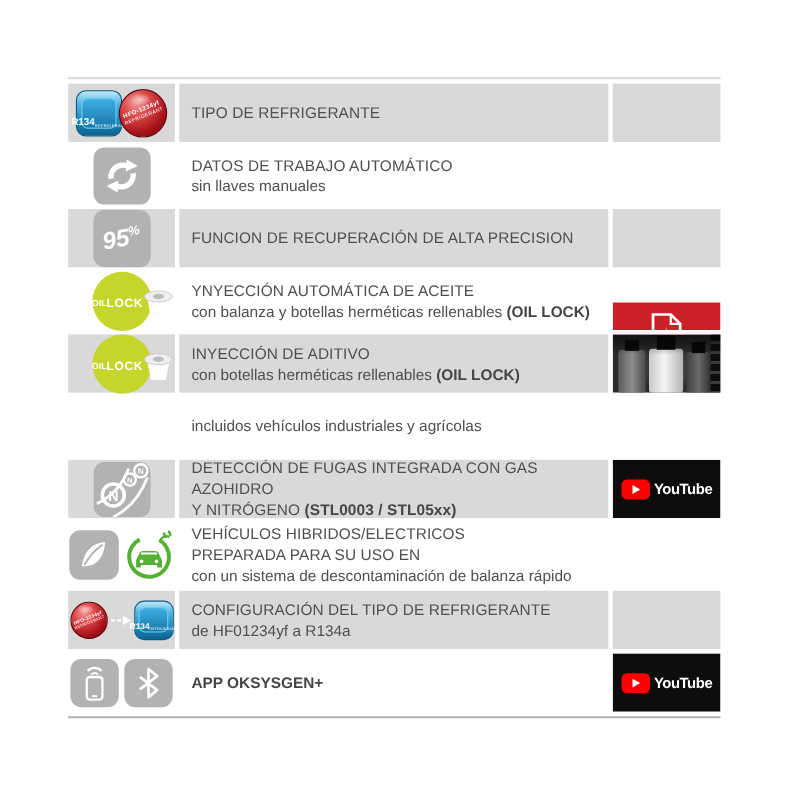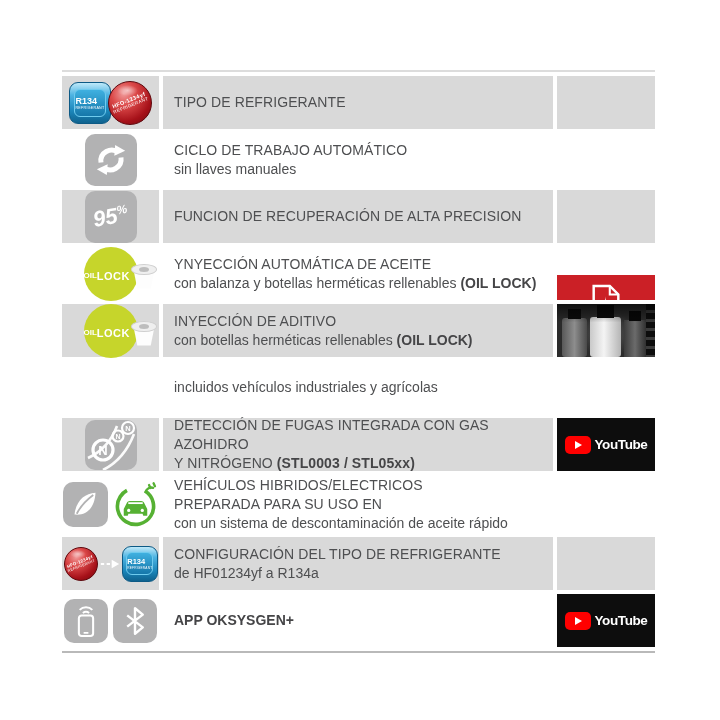--- a/index.html
+++ b/index.html
@@ -21,21 +21,21 @@
   .sub b, .title b { font-weight:bold; color:#454547; }
 
   
   .tile { background:#b2b2b3; border-radius:10px; display:flex; align-items:center; justify-content:center; flex:none; }
 
   
   .cube { position:relative; border-radius:9px; border:1px solid #0d5a85;
     background:linear-gradient(180deg,#bfe9f9 0%,#4db3e2 30%,#1b86ba 70%,#0f628e 100%);
     display:flex; align-items:center; justify-content:center; flex:none; }
   .cube .inner { border-radius:6px; border:1px solid #6fcbee; background:linear-gradient(180deg,#3fb0e0,#1577aa);
-    width:78%; height:70%; display:flex; flex-direction:column; align-items:flex-start; justify-content:center; color:#fff; }
+    width:78%; height:70%; display:flex; flex-direction:row; align-items:flex-end; justify-content:center; color:#fff; }
   .cube-lg { width:42px; height:42px; } .cube-sm { width:36px; height:36px; }
   .cube-lg .l1 { font-size:9px; font-weight:bold; } .cube-lg .l2 { font-size:3.6px; letter-spacing:.3px; }
   .cube-sm .l1 { font-size:7.5px; font-weight:bold; } .cube-sm .l2 { font-size:3.2px; letter-spacing:.2px; }
 
   
   .sphere { position:relative; border-radius:50%; flex:none;
     background:radial-gradient(circle at 35% 28%, #f09a9a 0%, #dc4a4a 30%, #a61119 68%, #6e090e 100%);
     border:1px solid #5e070c; display:flex; align-items:center; justify-content:center; }
   .sphere .rot { transform:rotate(-22deg); text-align:center; color:#fff; }
   .sphere-lg { width:44px; height:44px; } .sphere-sm { width:34px; height:34px; }
@@ -119,21 +119,21 @@
         <div class="tile" style="width:52px;height:52px;">
           <svg width="40" height="40" viewBox="0 0 48 48">
             <path d="M12 27a13 13 0 0 1 21-12" fill="none" stroke="#fff" stroke-width="6"></path>
             <path d="M36 21a13 13 0 0 1-21 12" fill="none" stroke="#fff" stroke-width="6"></path>
             <path d="M29 6l12 7-13 6z" fill="#fff"></path>
             <path d="M19 42L7 35l13-6z" fill="#fff"></path>
           </svg>
         </div>
       </div>
       <div class="cell text-cell">
-        <div class="title">CICLO DE TRABAJO AUTOMÁTICO</div>
+        <div class="title">DATOS DE TRABAJO AUTOMÁTICO</div>
         <div class="sub">sin llaves manuales</div>
       </div>
       <div class="cell right-cell"></div>
     </div>
 
     <div class="row shaded h53">
       <div class="cell icon-cell">
         <div class="tile" style="width:52px;height:52px;">
           <span class="pct"><span>95</span><sup>%</sup></span>
         </div>
@@ -256,21 +256,21 @@
           </g>
           <path d="M13 31l3.5-7c.6-1.2 1.8-2 3.2-2h12.6c1.4 0 2.6.8 3.2 2l3.5 7v7.5h-4.4l-.8-2.3H18.2l-.8 2.3H13z" fill="#56b133"></path>
           <path d="M18 24.5h16" stroke="#fff" stroke-width="2"></path>
           <circle cx="18.5" cy="32.5" r="1.8" fill="#fff"></circle>
           <circle cx="33.5" cy="32.5" r="1.8" fill="#fff"></circle>
         </svg>
       </div>
       <div class="cell text-cell">
         <div class="title">VEHÍCULOS HIBRIDOS/ELECTRICOS</div>
         <div class="title">PREPARADA PARA SU USO EN</div>
-        <div class="sub">con un sistema de descontaminación de aceite rápido</div>
+        <div class="sub">con un sistema de descontaminación de balanza rápido</div>
       </div>
       <div class="cell right-cell"></div>
     </div>
 
     <div class="row shaded h53">
       <div class="cell icon-cell" style="gap:2px;">
         <div class="sphere sphere-sm">
           <div class="rot">
               <div class="l1">HFO-1234yf</div>
               <div class="l2">REFRIGERANT</div>

